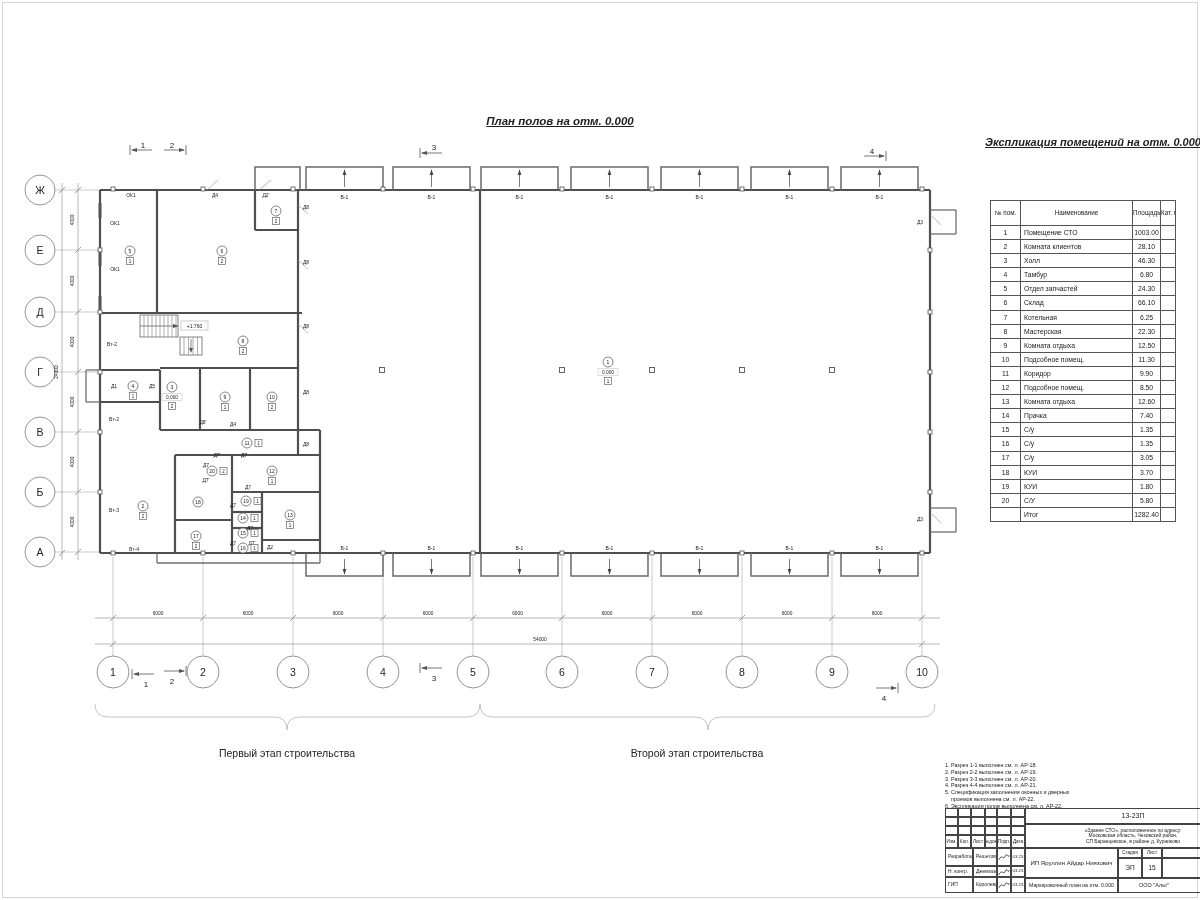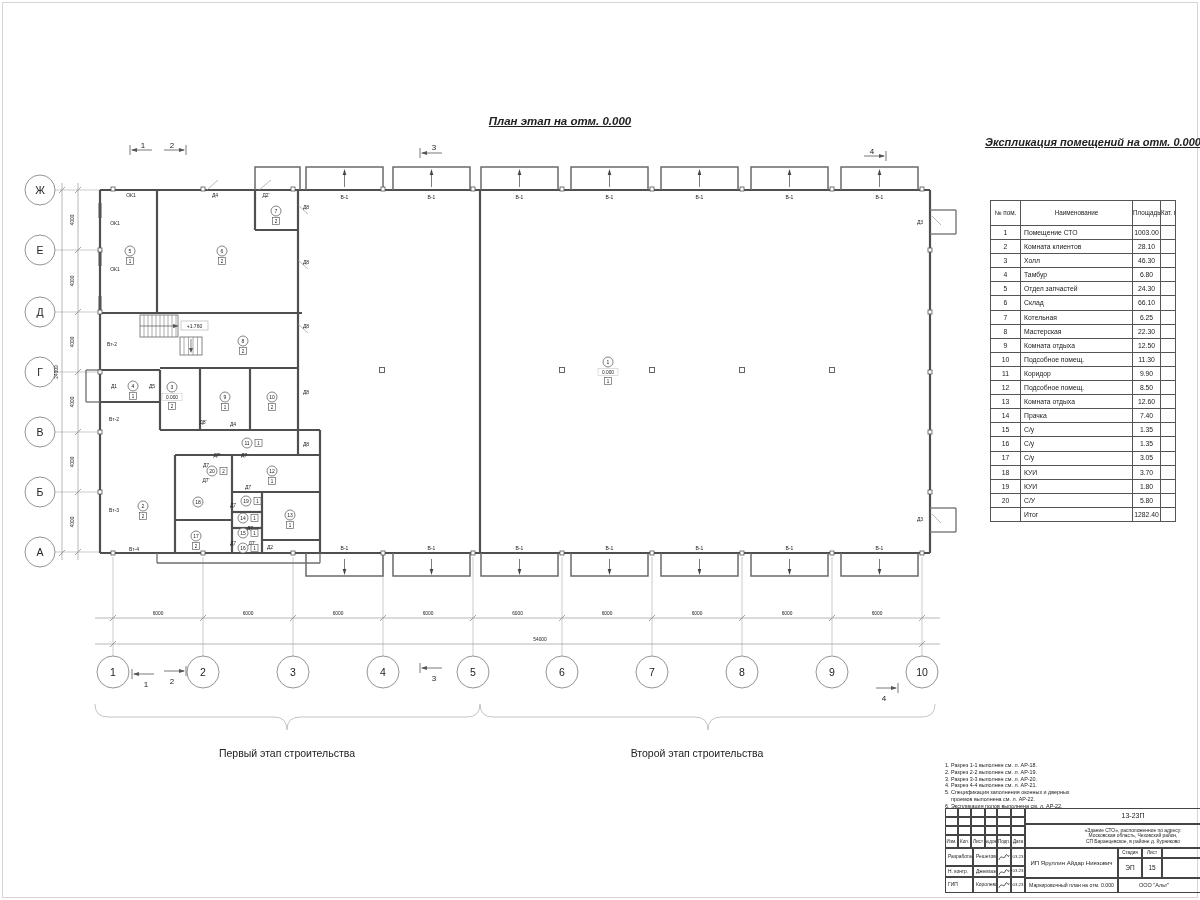--- a/index.html
+++ b/index.html
@@ -22,21 +22,21 @@
   .tbcell{position:absolute;border:0.7px solid #444;box-sizing:border-box;display:flex;
           align-items:center;justify-content:center;overflow:hidden;line-height:1.12;}
   .tbcell.left{justify-content:flex-start;}
   svg text{fill:#222;}
 </style>
 </head>
 <body>
 
 <div class="abs" id="sheet-border"></div>
 
-<div class="abs" id="plan-title">План этап на отм. 0.000</div>
+<div class="abs" id="plan-title">План полов на отм. 0.000</div>
 <div class="abs" id="expl-title">Экспликация помещений на отм. 0.000</div>
 
 <svg class="abs" id="plan-svg" style="left:0;top:0" width="1200" height="900" viewBox="0 0 1200 900">
     <line x1="113" y1="557" x2="113" y2="656" stroke="#b5b5b5" stroke-width="0.7"></line>
     <g>
       <circle cx="113" cy="672" r="16" fill="#fff" stroke="#888" stroke-width="0.9"></circle>
     </g>
     <text x="113" y="675.6" font-size="10.5" text-anchor="middle" fill="#222">1</text>
     <line x1="203" y1="557" x2="203" y2="656" stroke="#b5b5b5" stroke-width="0.7"></line>
     <g>

